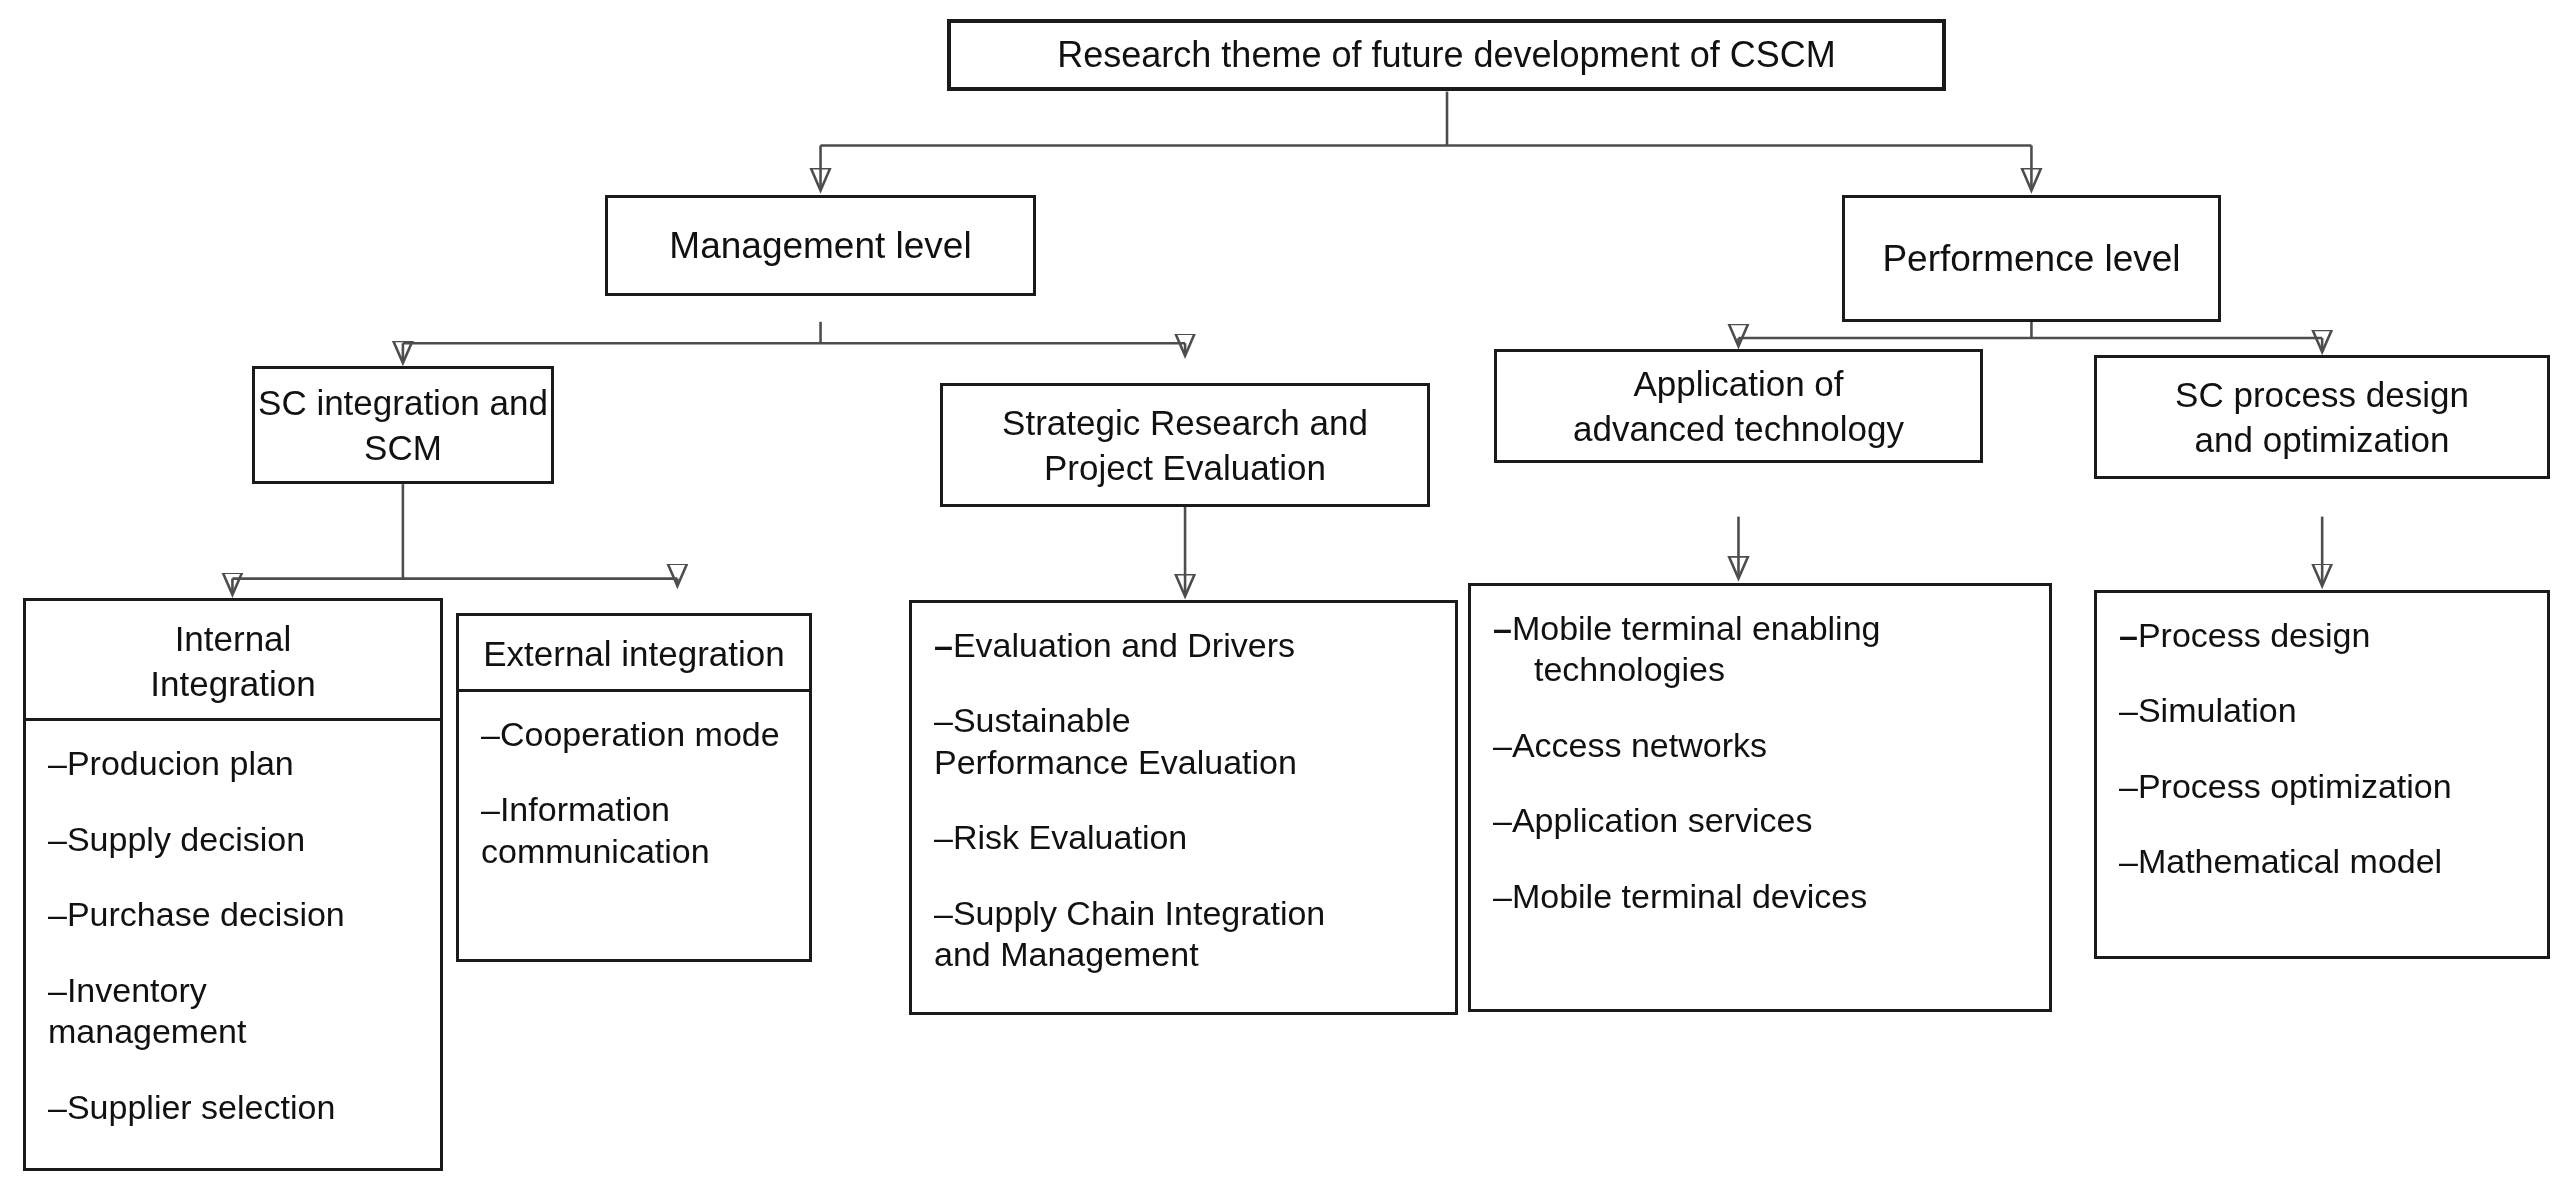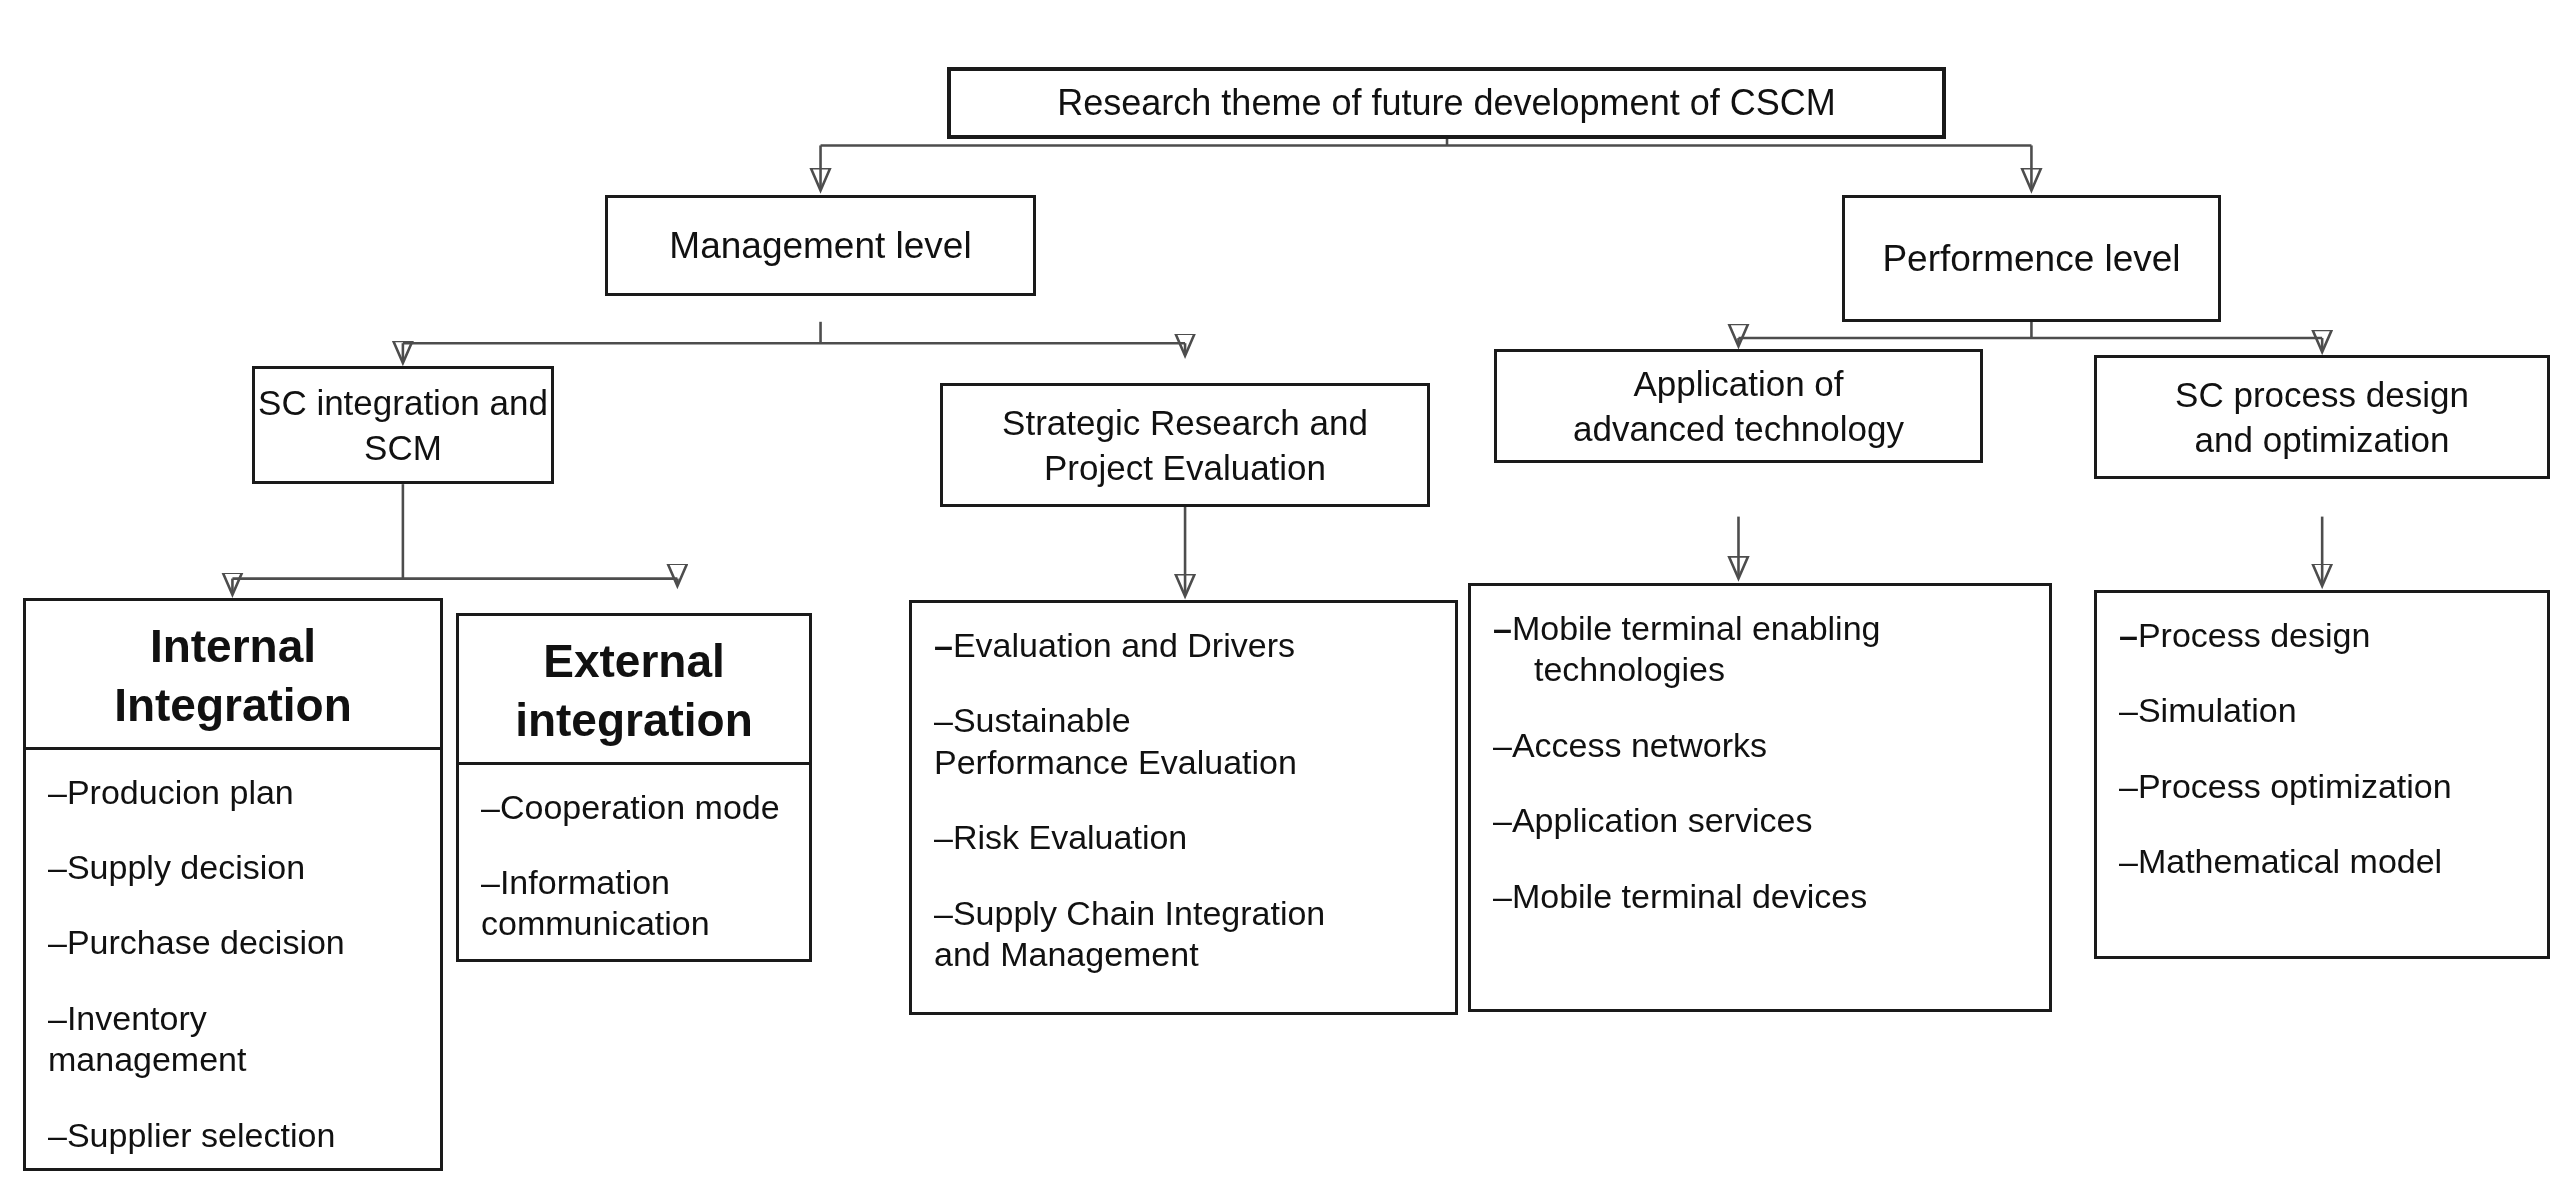--- a/index.html
+++ b/index.html
@@ -30,33 +30,33 @@
     position: absolute;
     background: #ffffff;
     border: 3.7px solid #1a1a1a;
     display: flex;
     align-items: center;
     justify-content: center;
     text-align: center;
     white-space: pre-line;
     box-sizing: border-box;
   }
-  .node--root  { border-width: 4.4px; font-size: 36px; margin-top: 48px; }
+  .node--root  { border-width: 4.4px; font-size: 36px; }
   .node--lvl2  { font-size: 37px; }
   .node--lvl3  { font-size: 35px; line-height: 1.3; }
 
   .leaf {
     position: absolute;
     background: #ffffff;
     border: 3px solid #1a1a1a;
     box-sizing: border-box;
   }
   .leaf-header {
-    font-size: 46px;
-    font-weight: bold;
+    font-size: 35px;
+    font-weight: normal;
     text-align: center;
     line-height: 1.28;
     padding: 16px 7.4px 11.8px 7.4px;
     border-bottom: 3px solid #1a1a1a;
     white-space: pre-line;
   }
   .leaf-items {
     padding: 22px 13.3px 14.8px 22px;
   }
   .item {

